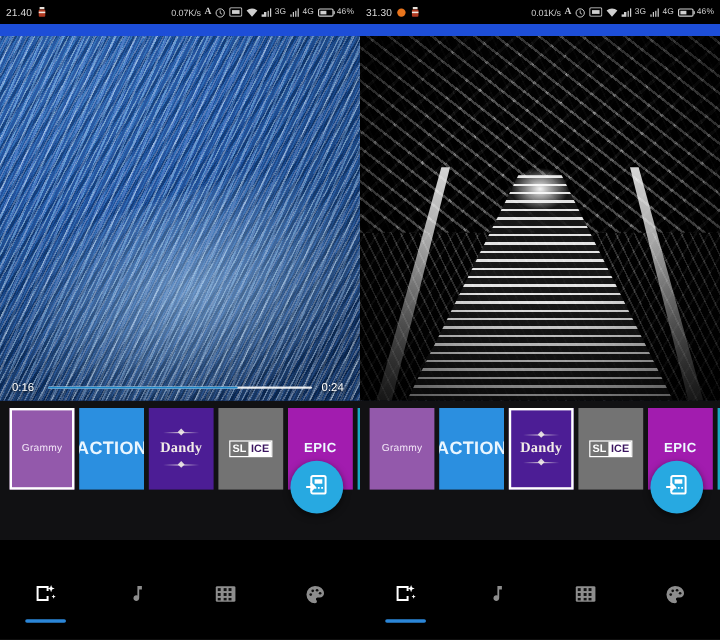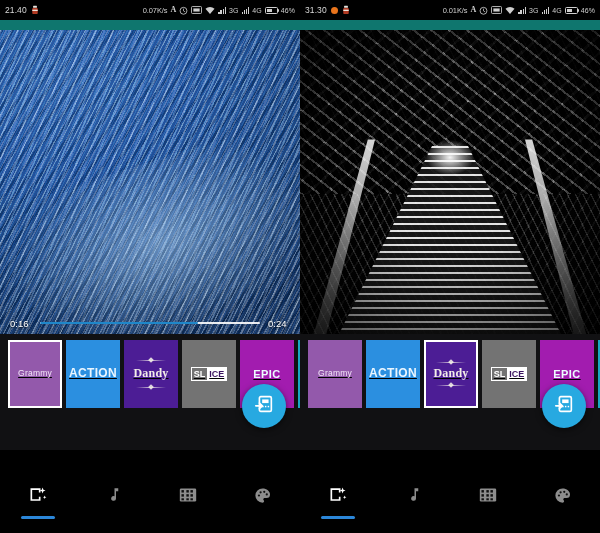--- a/index.html
+++ b/index.html
@@ -102,21 +102,21 @@
   .sig > b:nth-child(1){height:2.5px}
   .sig > b:nth-child(2){height:4px}
   .sig > b:nth-child(3){height:5.5px}
   .sig > b:nth-child(4){height:7px}
 
   
   .preview {
     position: relative;
     width: 100%;
     height: 314px;
-    background: #0f766e;
+    background: #1d4ed8;
     overflow: hidden;
   }
   .video-surface {
     position: absolute;
     left: 0; right: 0;
     top: 10px;
     bottom: 0;
     overflow: hidden;
   }
 
@@ -281,38 +281,37 @@
   .filter-card {
     position: relative;
     flex: 0 0 auto;
     width: 54px;
     height: 68px;
     display: flex;
     align-items: center;
     justify-content: center;
     box-sizing: border-box;
     overflow: hidden;
-    text-decoration: underline;
   }
   .filter-card.selected {
     border: 2px solid #ffffff;
   }
   .filter-card .cardlabel {
     font-size: 9px;
     font-weight: bold;
     letter-spacing: 0.2px;
     text-align: center;
     line-height: 1.1;
     z-index: 2;
   }
   
   .f-grammy { background: #9359ab; }
   .f-grammy .cardlabel { color: #f3e6f8; font-weight: normal; font-size: 8.5px; }
   .f-action { background: #2b8fe0; }
-  .f-action .cardlabel { color: #eaf6ff; font-size: 12px; letter-spacing: 0.3px; }
+  .f-action .cardlabel { color: #eaf6ff; font-size: 15px; letter-spacing: 0.3px; }
   .f-dandy  { background: #4c1d95; }
   .f-dandy  .cardlabel {
     color: #f2ece7;
     font-family: "Liberation Serif", serif;
     font-size: 12px;
     font-weight: bold;
   }
   .dandy-orn {
     position: absolute;
     left: 50%;

